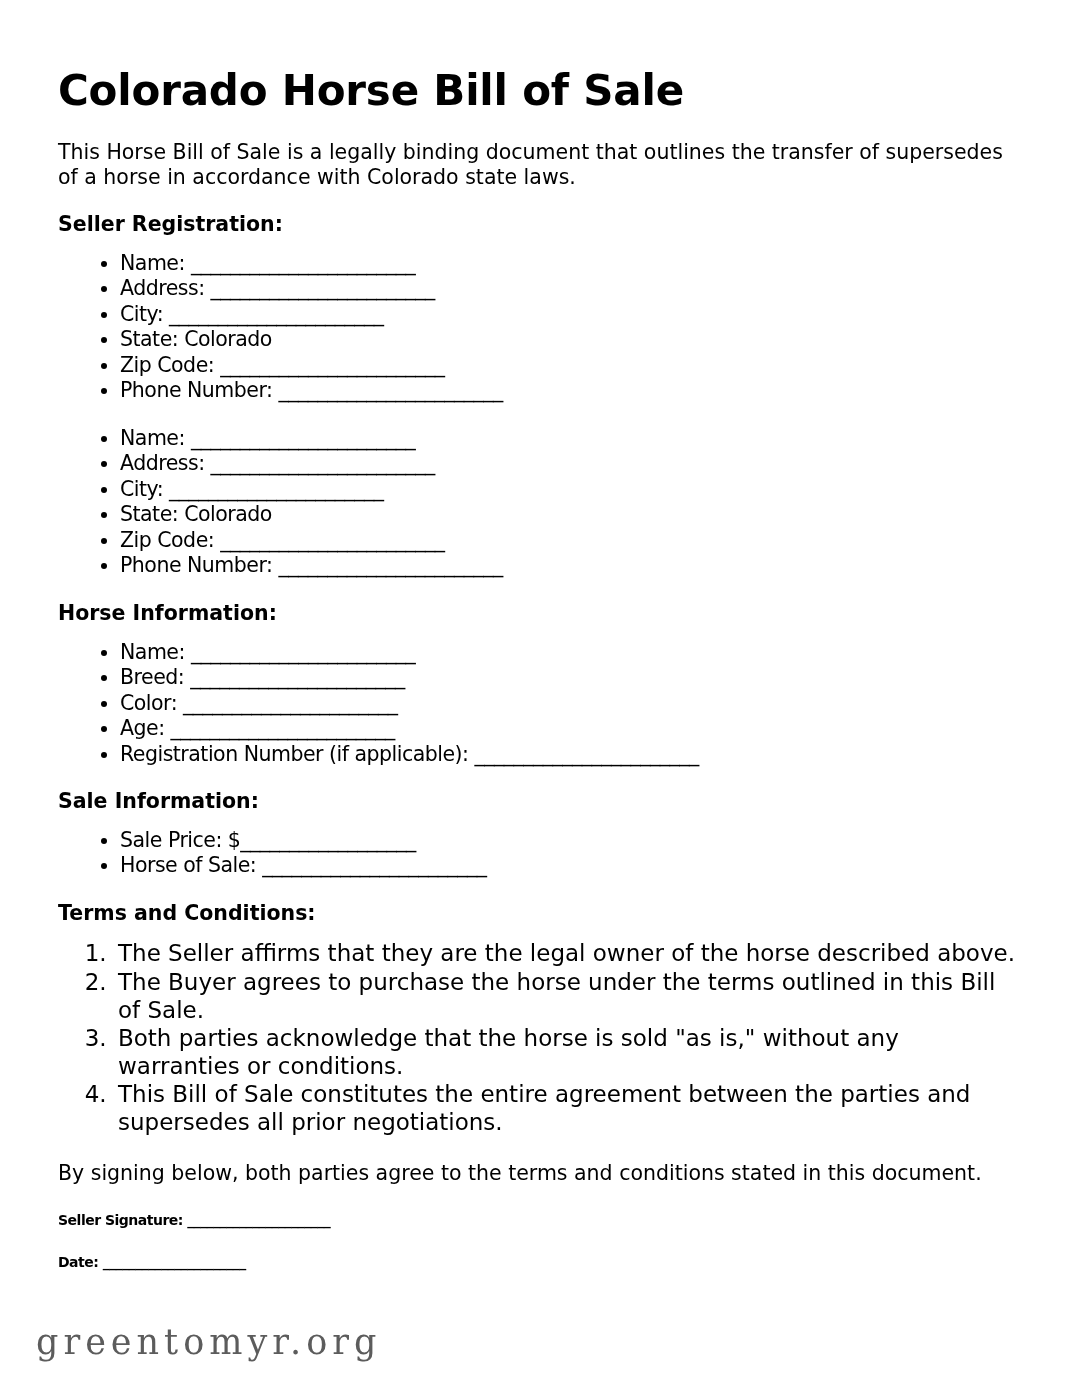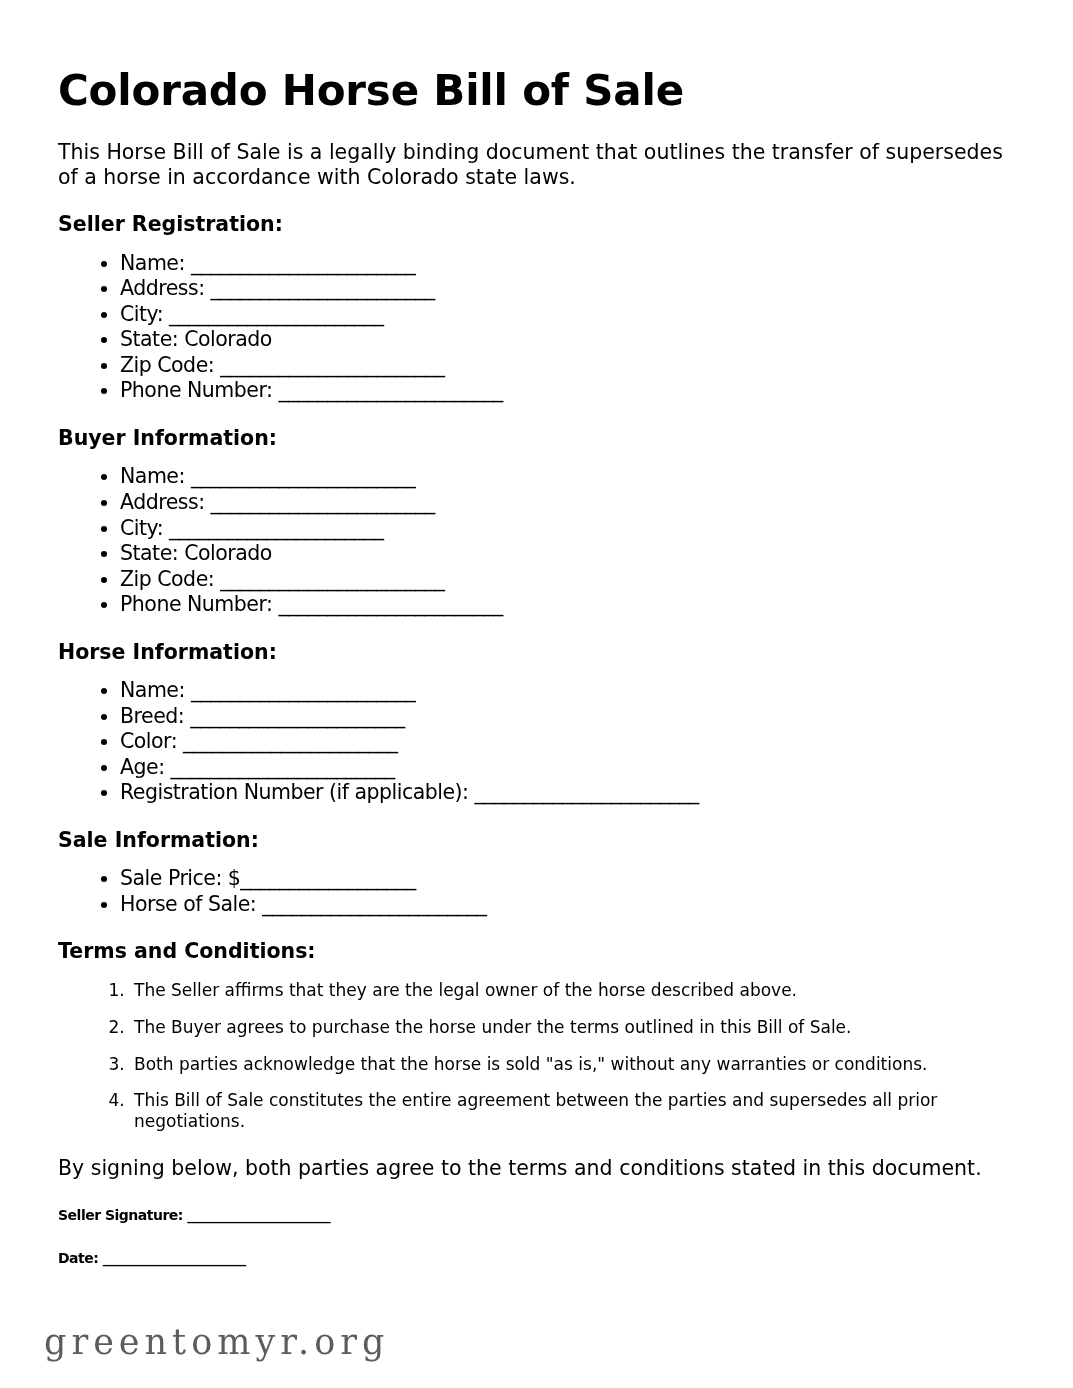--- a/index.html
+++ b/index.html
@@ -53,43 +53,43 @@
     font-size: 20.5px;
     line-height: 1.245;
     margin: 0;
     padding: 0;
   }
   ol.terms-list {
     margin: 0 0 24px 0;
     padding-left: 56px;
   }
   ol.terms-list li {
-    font-size: 17px;
+    font-size: 23px;
     line-height: 1.225;
-    margin: 16px;
+    margin: 0;
     padding-left: 4px;
   }
   p.closing {
     font-size: 20.5px;
     line-height: 1.22;
     margin: 9px 0 26px 0;
     max-width: 980px;
   }
   p.sig-line {
     font-size: 14px;
     font-weight: bold;
     margin: 0 0 26px 0;
     line-height: 1.2;
   }
   .blank {
     letter-spacing: -0.5px;
   }
   .watermark {
     position: absolute;
-    left: 44px;
+    left: 36px;
     top: 1322px;
     font-family: "DejaVu Serif", "Liberation Serif", serif;
     font-size: 35px;
     color: #5c5c5c;
     letter-spacing: 5px;
     white-space: nowrap;
   }
 </style>
 </head>
 <body>
@@ -103,21 +103,20 @@
   <h2 class="section-heading">Seller Registration:</h2>
   <ul class="field-list">
     <li class="blank">Name: _______________________</li>
     <li class="blank">Address: _______________________</li>
     <li class="blank">City: ______________________</li>
     <li class="blank">State: Colorado</li>
     <li class="blank">Zip Code: _______________________</li>
     <li class="blank">Phone Number: _______________________</li>
   </ul>
 
-  <h2 class="section-heading">Buyer Information:</h2>
   <ul class="field-list">
     <li class="blank">Name: _______________________</li>
     <li class="blank">Address: _______________________</li>
     <li class="blank">City: ______________________</li>
     <li class="blank">State: Colorado</li>
     <li class="blank">Zip Code: _______________________</li>
     <li class="blank">Phone Number: _______________________</li>
   </ul>
 
   <h2 class="section-heading">Horse Information:</h2>

